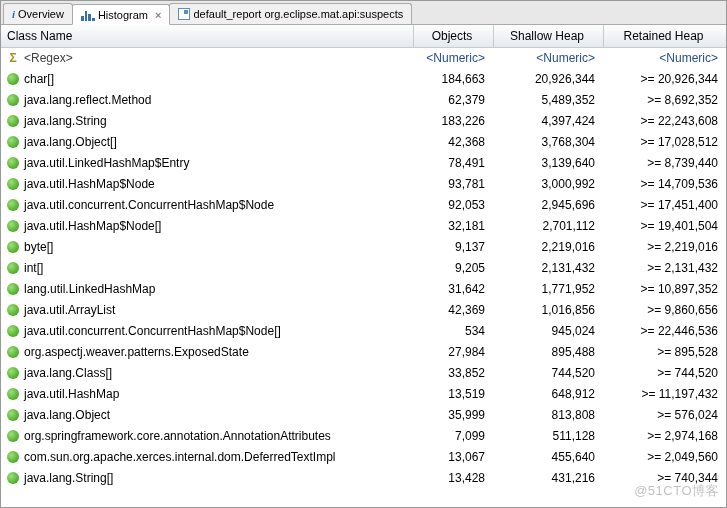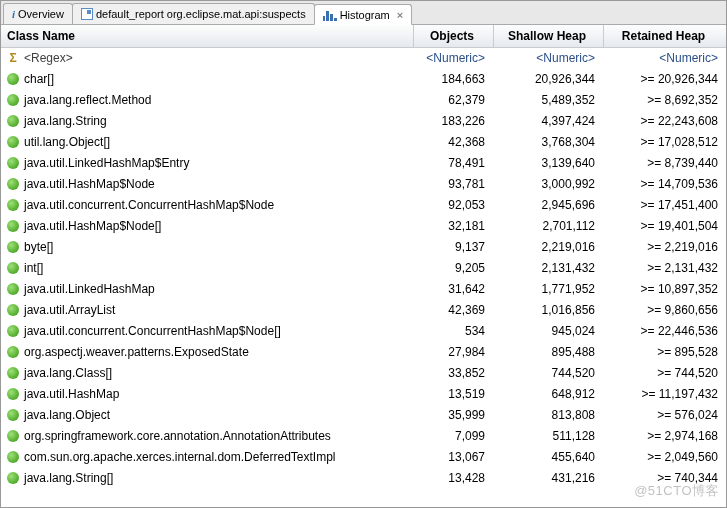--- a/index.html
+++ b/index.html
@@ -81,21 +81,21 @@
     }
     col.c1 { width: 412px; }
     col.c2 { width: 80px; }
     col.c3 { width: 110px; }
     col.c4 { width: 123px; }
     thead th {
       background: linear-gradient(#fdfdfd, #e5e9ee);
       border-right: 1px solid #c7ccd1;
       border-bottom: 1px solid #c7ccd1;
       padding: 4px 8px 4px 6px;
-      font-weight: bold;
+      font-weight: normal;
       height: 22px;
     }
     thead th:first-child { text-align: left; }
     thead th.num { text-align: center; }
     tbody td {
       padding: 2px 8px 2px 6px;
       height: 21px;
       white-space: nowrap;
       overflow: hidden;
       text-overflow: ellipsis;
@@ -134,34 +134,34 @@
       margin-top: 24px;
     }
   </style>
 </head>
 <body>
 
 <div class="tabs">
   <div class="tab">
     <span class="icon-info">i</span>
     <span>Overview</span>
-  </div>
-  <div class="tab">
-    <span class="icon-doc"></span>
-    <span>default_report  org.eclipse.mat.api:suspects</span>
   </div>
   <div class="tab active">
     <span class="icon-histo">
       <span style="height:5px"></span>
         <span style="height:10px"></span>
         <span style="height:7px"></span>
         <span style="height:3px"></span>
     </span>
     <span>Histogram</span>
     <span class="close">×</span>
+  </div>
+  <div class="tab">
+    <span class="icon-doc"></span>
+    <span>default_report  org.eclipse.mat.api:suspects</span>
   </div>
 </div>
 
 <div class="table-wrap">
   <table>
     <colgroup>
       <col class="c1">
         <col class="c2">
         <col class="c3">
         <col class="c4">
@@ -216,21 +216,21 @@
             </div>
           </td>
           <td class="num">183,226</td>
           <td class="num">4,397,424</td>
           <td class="num">&gt;= 22,243,608</td>
         </tr>
         <tr>
           <td>
             <div class="class-cell">
               <span class="green-dot"></span>
-              <span>util.lang.Object[]</span>
+              <span>java.lang.Object[]</span>
             </div>
           </td>
           <td class="num">42,368</td>
           <td class="num">3,768,304</td>
           <td class="num">&gt;= 17,028,512</td>
         </tr>
         <tr>
           <td>
             <div class="class-cell">
               <span class="green-dot"></span>
@@ -293,21 +293,21 @@
             </div>
           </td>
           <td class="num">9,205</td>
           <td class="num">2,131,432</td>
           <td class="num">&gt;= 2,131,432</td>
         </tr>
         <tr>
           <td>
             <div class="class-cell">
               <span class="green-dot"></span>
-              <span>java.util.LinkedHashMap</span>
+              <span>lang.util.LinkedHashMap</span>
             </div>
           </td>
           <td class="num">31,642</td>
           <td class="num">1,771,952</td>
           <td class="num">&gt;= 10,897,352</td>
         </tr>
         <tr>
           <td>
             <div class="class-cell">
               <span class="green-dot"></span>

